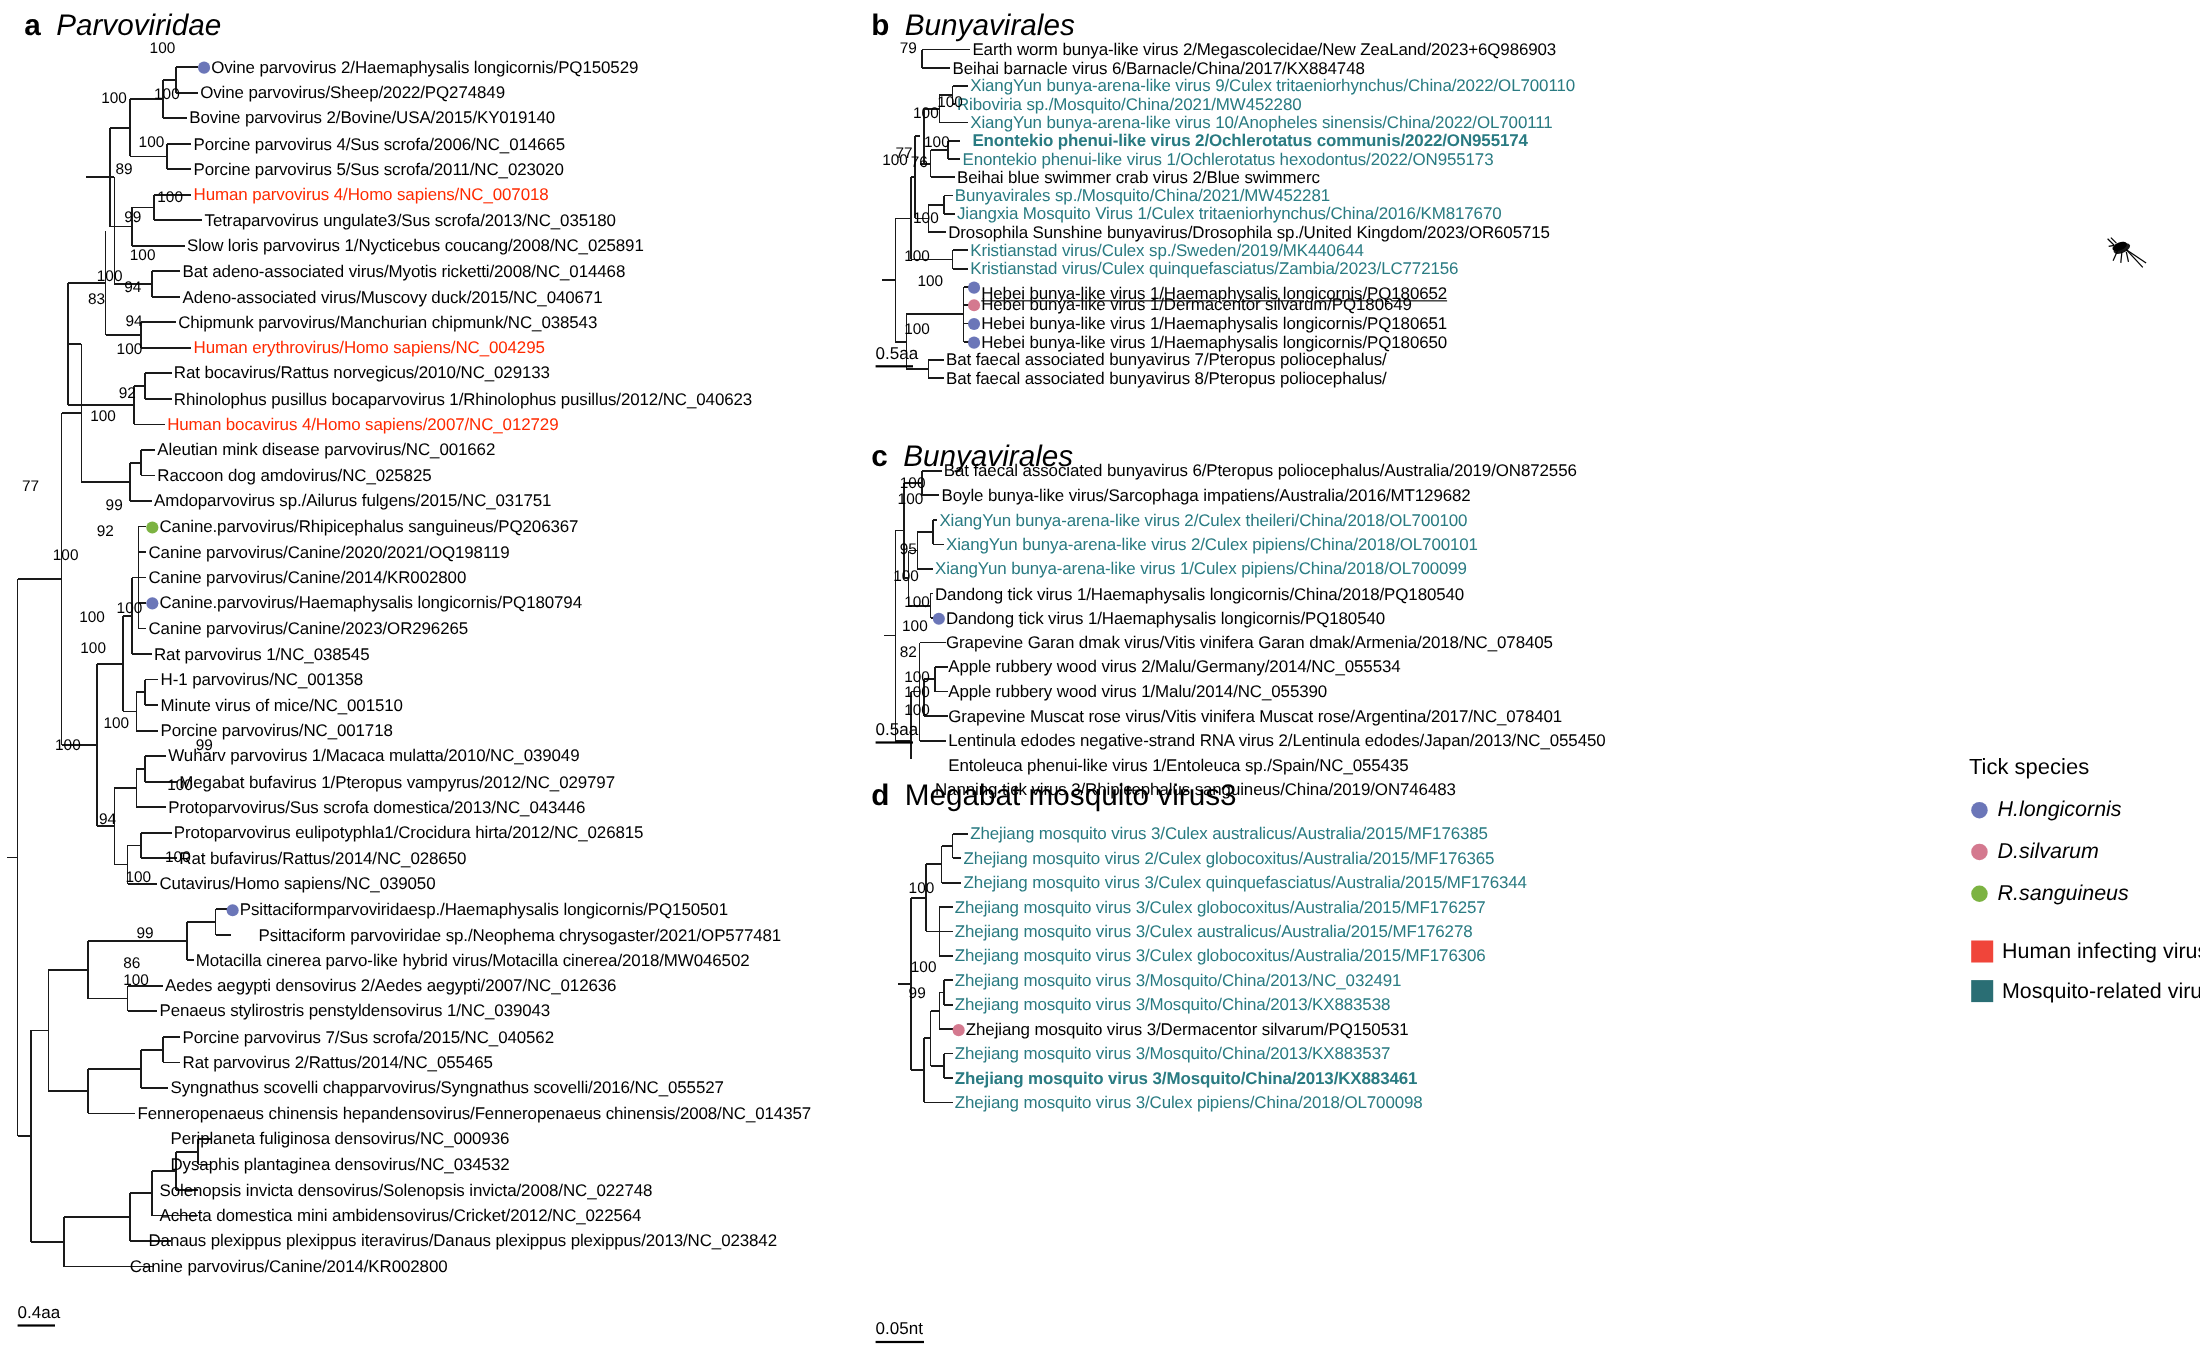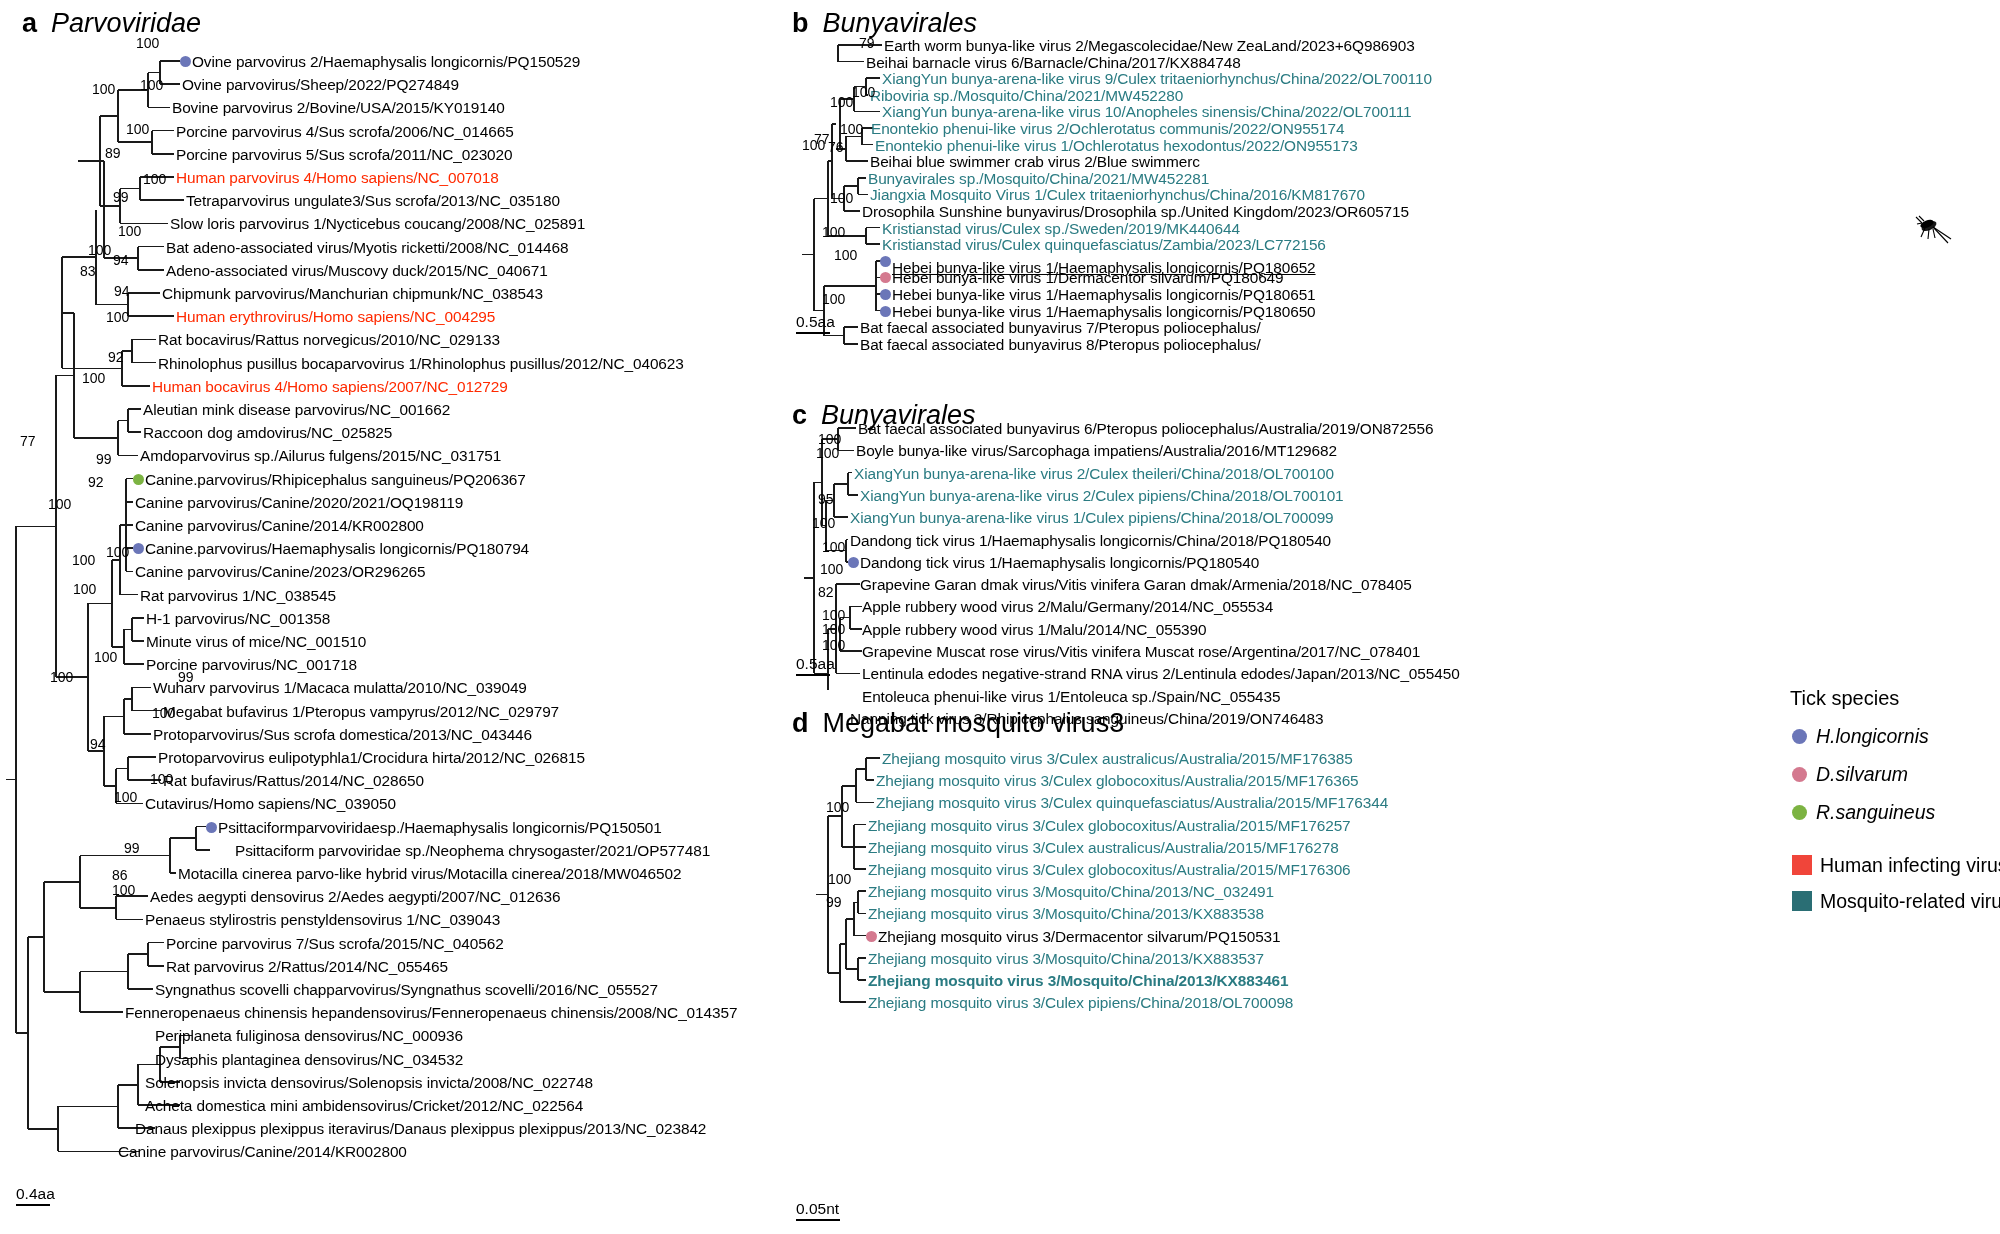--- a/index.html
+++ b/index.html
@@ -322,41 +322,41 @@
       <path d="M44 198.55 L58 198.55" stroke="#1a1a1a" stroke-width="1.6" fill="none" shape-rendering="crispEdges"></path>
       <path d="M44 310.6 L54 310.6" stroke="#1a1a1a" stroke-width="1.6" fill="none" shape-rendering="crispEdges"></path>
       <path d="M32 254.57500000000002 L44 254.57500000000002" stroke="#1a1a1a" stroke-width="1.6" fill="none" shape-rendering="crispEdges"></path>
     </svg>
   <div id="tipsB">
       <div class="tip black" style="left: 114px; top: 38px;">Earth worm bunya-like virus 2/Megascolecidae/New ZeaLand/2023+6Q986903</div>
       <div class="tip black" style="left: 96px; top: 54.6px;">Beihai barnacle virus 6/Barnacle/China/2017/KX884748</div>
       <div class="tip teal" style="left: 112px; top: 71.2px;">XiangYun bunya-arena-like virus 9/Culex tritaeniorhynchus/China/2022/OL700110</div>
       <div class="tip teal" style="left: 100px; top: 87.8px;">Riboviria sp./Mosquito/China/2021/MW452280</div>
       <div class="tip teal" style="left: 112px; top: 104.4px;">XiangYun bunya-arena-like virus 10/Anopheles sinensis/China/2022/OL700111</div>
-      <div class="tip teal" style="left: 101px; top: 121px;">Enontekio phenui-like virus 2/Ochlerotatus communis/2022/ON955174</div>
+      <div class="tip teal" style="left: 114px; top: 121px; font-weight: bold;">Enontekio phenui-like virus 2/Ochlerotatus communis/2022/ON955174</div>
       <div class="tip teal" style="left: 105px; top: 137.6px;">Enontekio phenui-like virus 1/Ochlerotatus hexodontus/2022/ON955173</div>
       <div class="tip black" style="left: 100px; top: 154.2px;">Beihai blue swimmer crab virus 2/Blue swimmerc</div>
       <div class="tip teal" style="left: 98px; top: 170.8px;">Bunyavirales sp./Mosquito/China/2021/MW452281</div>
       <div class="tip teal" style="left: 100px; top: 187.4px;">Jiangxia Mosquito Virus 1/Culex tritaeniorhynchus/China/2016/KM817670</div>
       <div class="tip black" style="left: 92px; top: 204px;">Drosophila Sunshine bunyavirus/Drosophila sp./United Kingdom/2023/OR605715</div>
       <div class="tip teal" style="left: 112px; top: 220.6px;">Kristianstad virus/Culex sp./Sweden/2019/MK440644</div>
       <div class="tip teal" style="left: 112px; top: 237.2px;">Kristianstad virus/Culex quinquefasciatus/Zambia/2023/LC772156</div>
       <span class="dot blue" style="left: 110px; top: 255.8px;"></span>
       <div class="tip black" style="left: 122px; top: 260px; text-decoration: underline;">Hebei bunya-like virus 1/Haemaphysalis longicornis/PQ180652</div>
       <span class="dot pink" style="left: 110px; top: 272.4px;"></span>
       <div class="tip black" style="left: 122px; top: 270.4px;">Hebei bunya-like virus 1/Dermacentor silvarum/PQ180649</div>
       <span class="dot blue" style="left: 110px; top: 289px;"></span>
       <div class="tip black" style="left: 122px; top: 287px;">Hebei bunya-like virus 1/Haemaphysalis longicornis/PQ180651</div>
       <span class="dot blue" style="left: 110px; top: 305.6px;"></span>
       <div class="tip black" style="left: 122px; top: 303.6px;">Hebei bunya-like virus 1/Haemaphysalis longicornis/PQ180650</div>
       <div class="tip black" style="left: 90px; top: 320.2px;">Bat faecal associated bunyavirus 7/Pteropus poliocephalus/</div>
       <div class="tip black" style="left: 90px; top: 336.8px;">Bat faecal associated bunyavirus 8/Pteropus poliocephalus/</div>
     </div>
   <div id="bootB">
-      <div class="boot" style="left: 48px; top: 36px; margin-left: 41px;">79</div>
+      <div class="boot" style="left: 48px; top: 36px;">79</div>
       <div class="boot" style="left: 82px; top: 85px;">100</div>
       <div class="boot" style="left: 60px; top: 95px;">100</div>
       <div class="boot" style="left: 44px; top: 132px;">77</div>
       <div class="boot" style="left: 70px; top: 122px;">100</div>
       <div class="boot" style="left: 58px; top: 140px;">76</div>
       <div class="boot" style="left: 32px; top: 138px;">100</div>
       <div class="boot" style="left: 60px; top: 191px;">100</div>
       <div class="boot" style="left: 52px; top: 225px;">100</div>
       <div class="boot" style="left: 64px; top: 248px;">100</div>
       <div class="boot" style="left: 52px; top: 292px;">100</div>
@@ -497,21 +497,21 @@
       <path d="M70 243.92499999999998 L70 302.2" stroke="#1a1a1a" stroke-width="1.6" fill="none" shape-rendering="crispEdges"></path>
       <path d="M70 243.92499999999998 L76 243.92499999999998" stroke="#1a1a1a" stroke-width="1.6" fill="none" shape-rendering="crispEdges"></path>
       <path d="M70 302.2 L78 302.2" stroke="#1a1a1a" stroke-width="1.6" fill="none" shape-rendering="crispEdges"></path>
       <path d="M58 116.275 L72 116.275" stroke="#1a1a1a" stroke-width="1.6" fill="none" shape-rendering="crispEdges"></path>
       <path d="M58 273.0625 L70 273.0625" stroke="#1a1a1a" stroke-width="1.6" fill="none" shape-rendering="crispEdges"></path>
       <path d="M58 116.275 L58 273.0625" stroke="#1a1a1a" stroke-width="1.6" fill="none" shape-rendering="crispEdges"></path>
       <path d="M46 194.66875 L58 194.66875" stroke="#1a1a1a" stroke-width="1.6" fill="none" shape-rendering="crispEdges"></path>
     </svg>
   <div id="tipsD">
       <div class="tip teal" style="left: 112px; top: 51px;">Zhejiang mosquito virus 3/Culex australicus/Australia/2015/MF176385</div>
-      <div class="tip teal" style="left: 106px; top: 73.2px;">Zhejiang mosquito virus 3/Culex globocoxitus/Australia/2015/MF176365</div>
+      <div class="tip teal" style="left: 106px; top: 73.2px;">Zhejiang mosquito virus 2/Culex globocoxitus/Australia/2015/MF176365</div>
       <div class="tip teal" style="left: 106px; top: 95.4px;">Zhejiang mosquito virus 3/Culex quinquefasciatus/Australia/2015/MF176344</div>
       <div class="tip teal" style="left: 98px; top: 117.6px;">Zhejiang mosquito virus 3/Culex globocoxitus/Australia/2015/MF176257</div>
       <div class="tip teal" style="left: 98px; top: 139.8px;">Zhejiang mosquito virus 3/Culex australicus/Australia/2015/MF176278</div>
       <div class="tip teal" style="left: 98px; top: 162px;">Zhejiang mosquito virus 3/Culex globocoxitus/Australia/2015/MF176306</div>
       <div class="tip teal" style="left: 98px; top: 184.2px;">Zhejiang mosquito virus 3/Mosquito/China/2013/NC_032491</div>
       <div class="tip teal" style="left: 98px; top: 206.4px;">Zhejiang mosquito virus 3/Mosquito/China/2013/KX883538</div>
       <span class="dot pink" style="left: 96px; top: 230.6px;"></span>
       <div class="tip black" style="left: 108px; top: 228.6px;">Zhejiang mosquito virus 3/Dermacentor silvarum/PQ150531</div>
       <div class="tip teal" style="left: 98px; top: 250.8px;">Zhejiang mosquito virus 3/Mosquito/China/2013/KX883537</div>
       <div class="tip teal" style="left: 98px; top: 273px; font-weight: bold;">Zhejiang mosquito virus 3/Mosquito/China/2013/KX883461</div>

